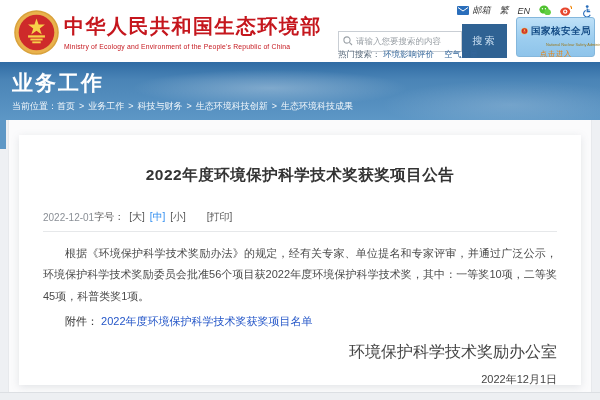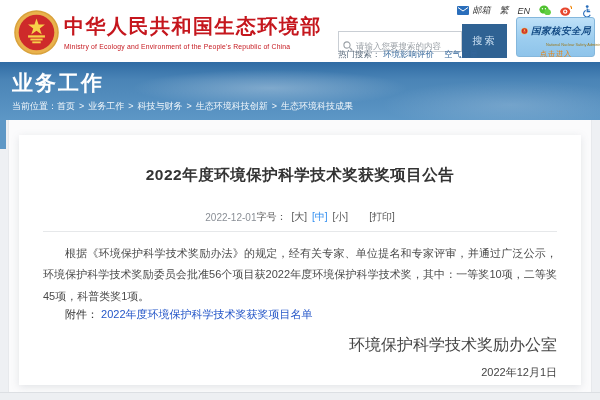--- a/index.html
+++ b/index.html
@@ -11,33 +11,33 @@
   .emblem { position:absolute; left:14px; top:10px; width:45px; height:45px; }
   .brand-text { position:absolute; left:64px; top:13px; }
   .site-title { font-size:20px; font-weight:bold; color:#c5161d; letter-spacing:1.5px; white-space:nowrap; }
   .site-sub { font-size:6.8px; color:#c5161d; margin-top:3px; letter-spacing:.2px; white-space:nowrap; }
 
   .utility { position:absolute; top:4px; right:8px; display:flex; align-items:center; gap:9px; font-size:9px; color:#333;font-style:italic; }
   .utility .u-item { display:flex; align-items:center; gap:3px; cursor:pointer; }
   .u-icon { display:inline-block; line-height:0; }
 
   .search-area { position:absolute; left:338px; top:24px; display:flex; align-items:center; }
-  .search-box { display:flex; align-items:flex-end; width:124px; height:21px; border:1px solid #c9ced4; background:#fff; padding:0 4px; }
+  .search-box { display:flex; align-items:center; width:124px; height:21px; border:1px solid #c9ced4; background:#fff; padding:0 4px; }
   .search-box svg { flex:0 0 auto; }
   .search-input { border:0; outline:none; width:100%; font-size:8.5px; color:#333; margin-left:3px; font-family:inherit; }
   .search-input::placeholder { color:#9aa0a6; }
   .search-btn { width:45px; height:34px; background:#2f6293; color:#cfe3f5; border:0; font-size:10px; letter-spacing:2px; cursor:pointer; font-family:inherit; }
 
   .hot-row { position:absolute; left:338px; top:49px; font-size:8.5px; color:#5a6b7c; white-space:nowrap;text-align:right; }
   .hot-row .hot-link { color:#33669a; margin-right:8px; cursor:pointer; }
 
   .nnsa { position:absolute; left:516px; top:17px; width:79px; height:40px; border-radius:3px; border:1px solid #84b7dc;
           background:linear-gradient(180deg,#bfe1f8 0%,#9ccdef 55%,#8ec4ea 100%); cursor:pointer; padding:3px 3px 1px 4px; }
   .nnsa-row { display:flex; align-items:center; }
-  .nnsa-title { font-size:9.5px; font-weight:bold; color:#134b85; white-space:nowrap; margin-left:3px; letter-spacing:.5px;font-style:italic; }
+  .nnsa-title { font-size:9.5px; font-weight:bold; color:#134b85; white-space:nowrap; margin-left:3px; letter-spacing:.5px; }
   .nnsa-sub { font-size:4.2px; color:#9a7a20; white-space:nowrap; margin-left:25px; margin-top:1px; transform:scale(.92); transform-origin:left; }
   .nnsa-enter { font-size:7px; color:#e8820c; text-align:center; margin-top:2px; letter-spacing:1px; }
 
   
   .banner { position:absolute; top:62px; left:0; width:600px; height:58px;
             background:linear-gradient(180deg,#2f6ba4 0%,#4a84b6 30%,#5d97c6 100%); overflow:hidden; }
   .banner::before { content:""; position:absolute; left:120px; top:6px; width:300px; height:40px; border-radius:50%;
                     background:radial-gradient(ellipse at center, rgba(255,255,255,.28), rgba(255,255,255,0) 65%); }
   .banner::after { content:""; position:absolute; right:-40px; top:18px; width:260px; height:50px; border-radius:50%;
                    background:radial-gradient(ellipse at center, rgba(255,255,255,.18), rgba(255,255,255,0) 70%); }
@@ -48,29 +48,29 @@
 
   
   .main { position:absolute; top:120px; left:0; width:600px; height:280px; background:#eef0f3; }
   .banner-tail { position:absolute; left:0; top:0; width:6px; height:29px; background:#5d97c6; }
   .container { position:absolute; left:8px; top:0; width:584px; height:272px; background:#fbfbfc; border-left:1px solid #e7e9ec; border-right:1px solid #e7e9ec; }
   .footer-strip { position:absolute; left:0; bottom:0; width:600px; height:8px; background:#edeff2; border-top:1px solid #dcdfe3; }
 
   .card { position:absolute; left:10px; top:15px; width:562px; height:250px; background:#ffffff;
           box-shadow:0 2px 8px rgba(110,120,135,.18); padding:0 24px; }
   .article-title { margin-top:30px; text-align:center; font-size:15.5px; font-weight:bold; color:#333; letter-spacing:.5px; }
-  .meta-row { margin-top:24px; display:flex; justify-content:center; align-items:center; font-size:10px; color:#555; }
+  .meta-row { margin-top:24px; display:flex; justify-content:flex-start; align-items:center; font-size:10px; color:#555; }
   .meta-date { color:#8a8f96; }
   .meta-right { display:flex; align-items:center; gap:5px; }
   .size-opt { cursor:pointer; }
   .size-active { color:#2d8cf0; }
   .print-btn { margin-left:16px; cursor:pointer; }
   .divider { margin-top:7px; border:0; border-top:1px solid #e6e8ea; }
   .article-body { margin-top:11px; font-size:11px; color:#4a4a4a; line-height:1.95; text-indent:2em; text-align:justify; }
-  .attach-row { margin-top:0; font-size:11px; text-indent:2em; }
+  .attach-row { margin-top:7px; font-size:11px; text-indent:2em; }
   .attach-label { color:#333; }
   .attach-link { color:#2456c8; cursor:pointer; }
   .sig { margin-top:13px; text-align:right; font-size:16px; color:#444; }
   .sig-date { margin-top:9px; text-align:right; font-size:11px; color:#444; }
 </style>
 </head>
 <body>
 
 <header class="site-header">
 

